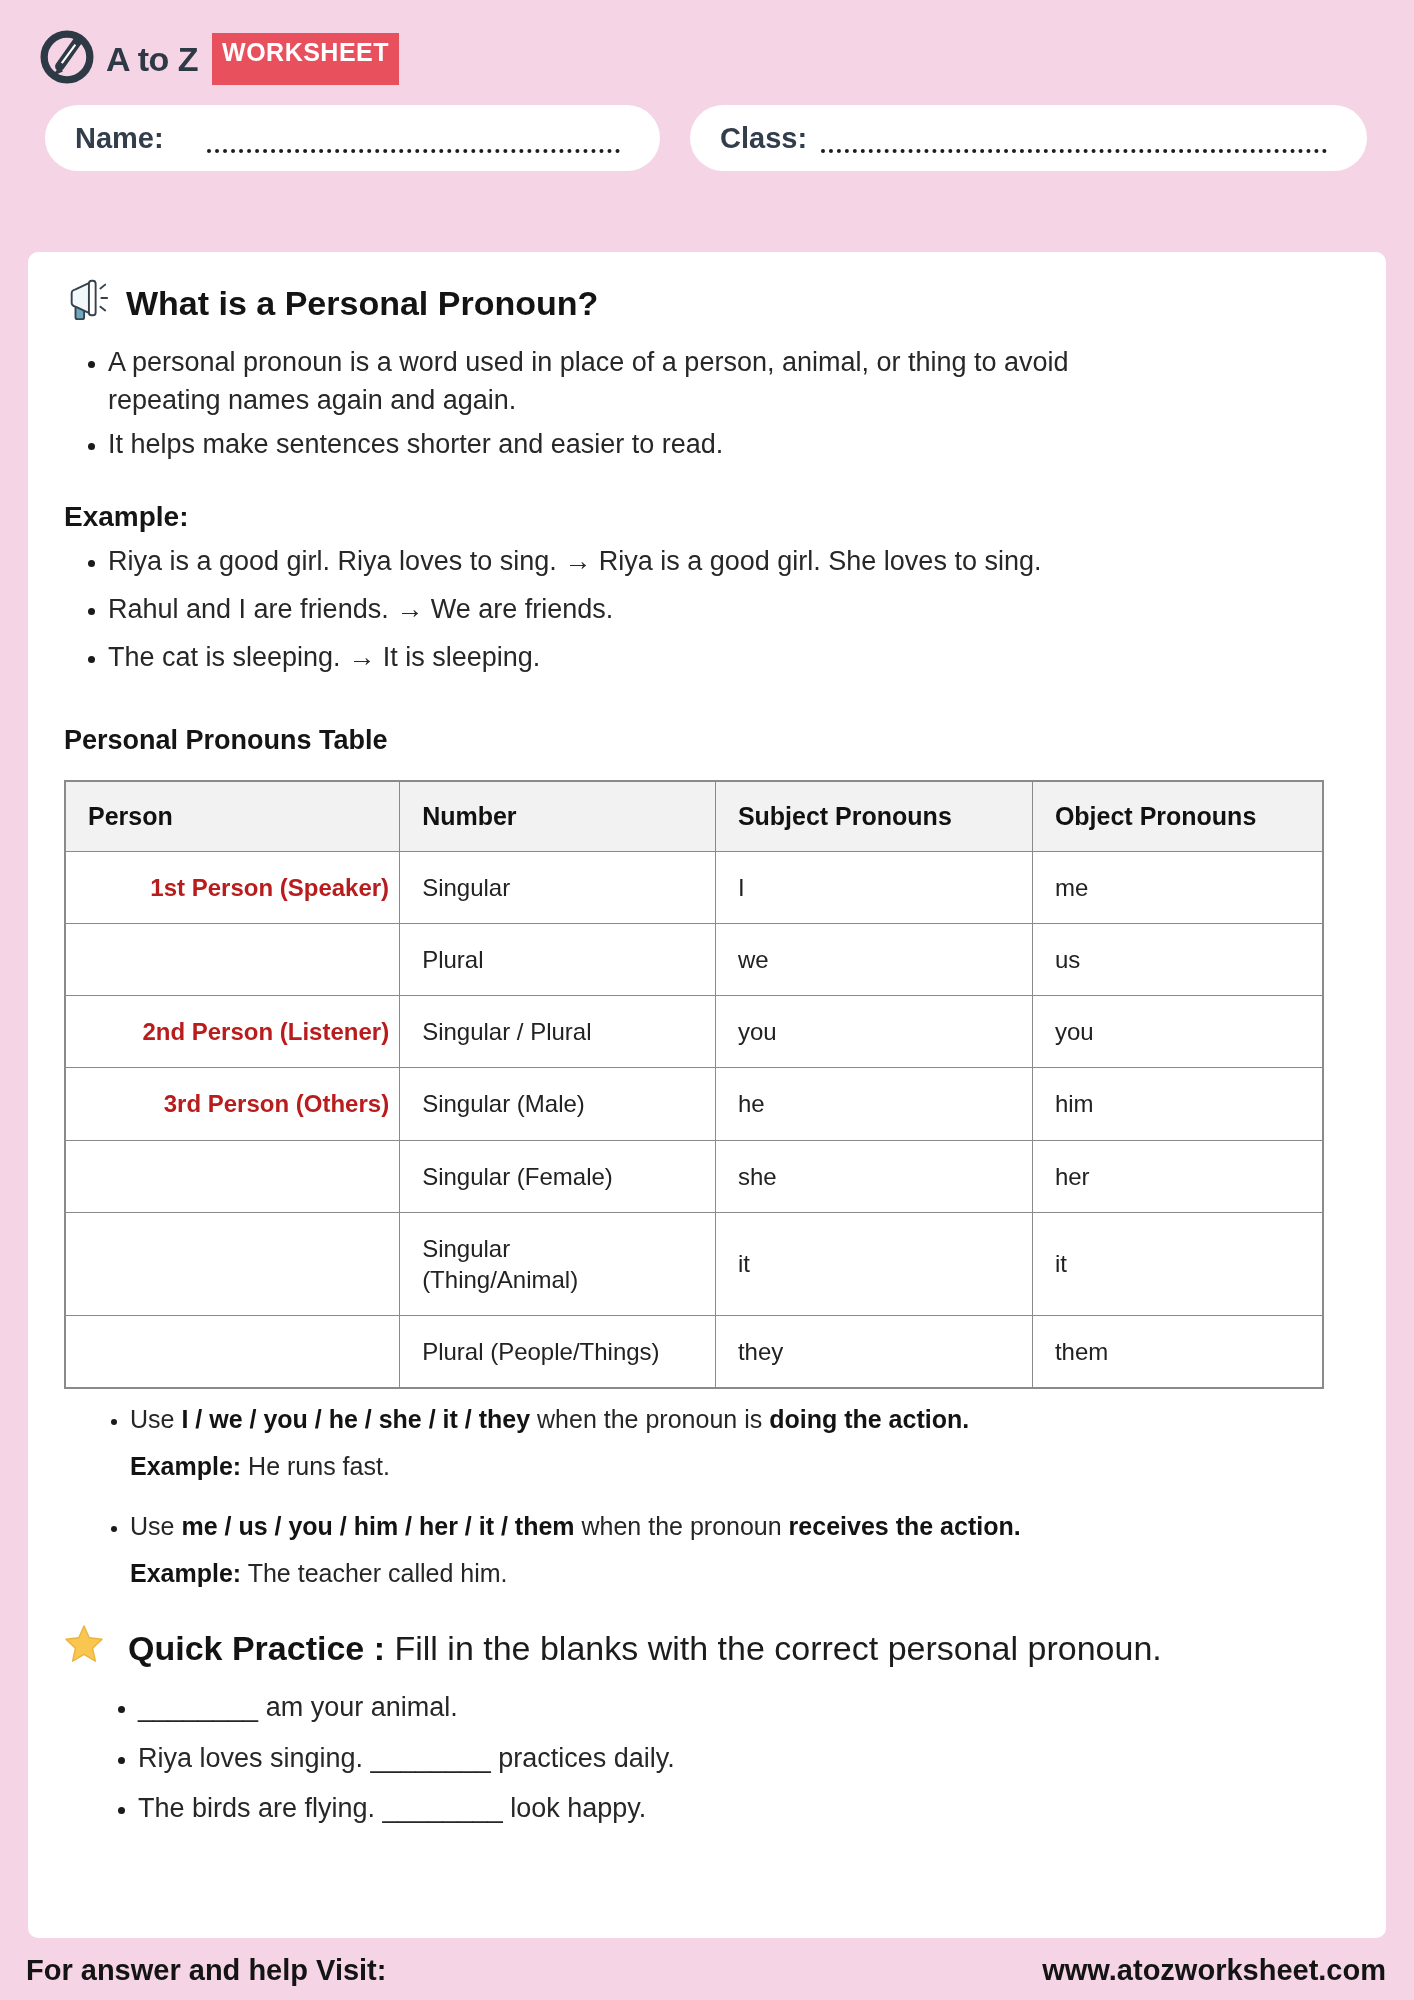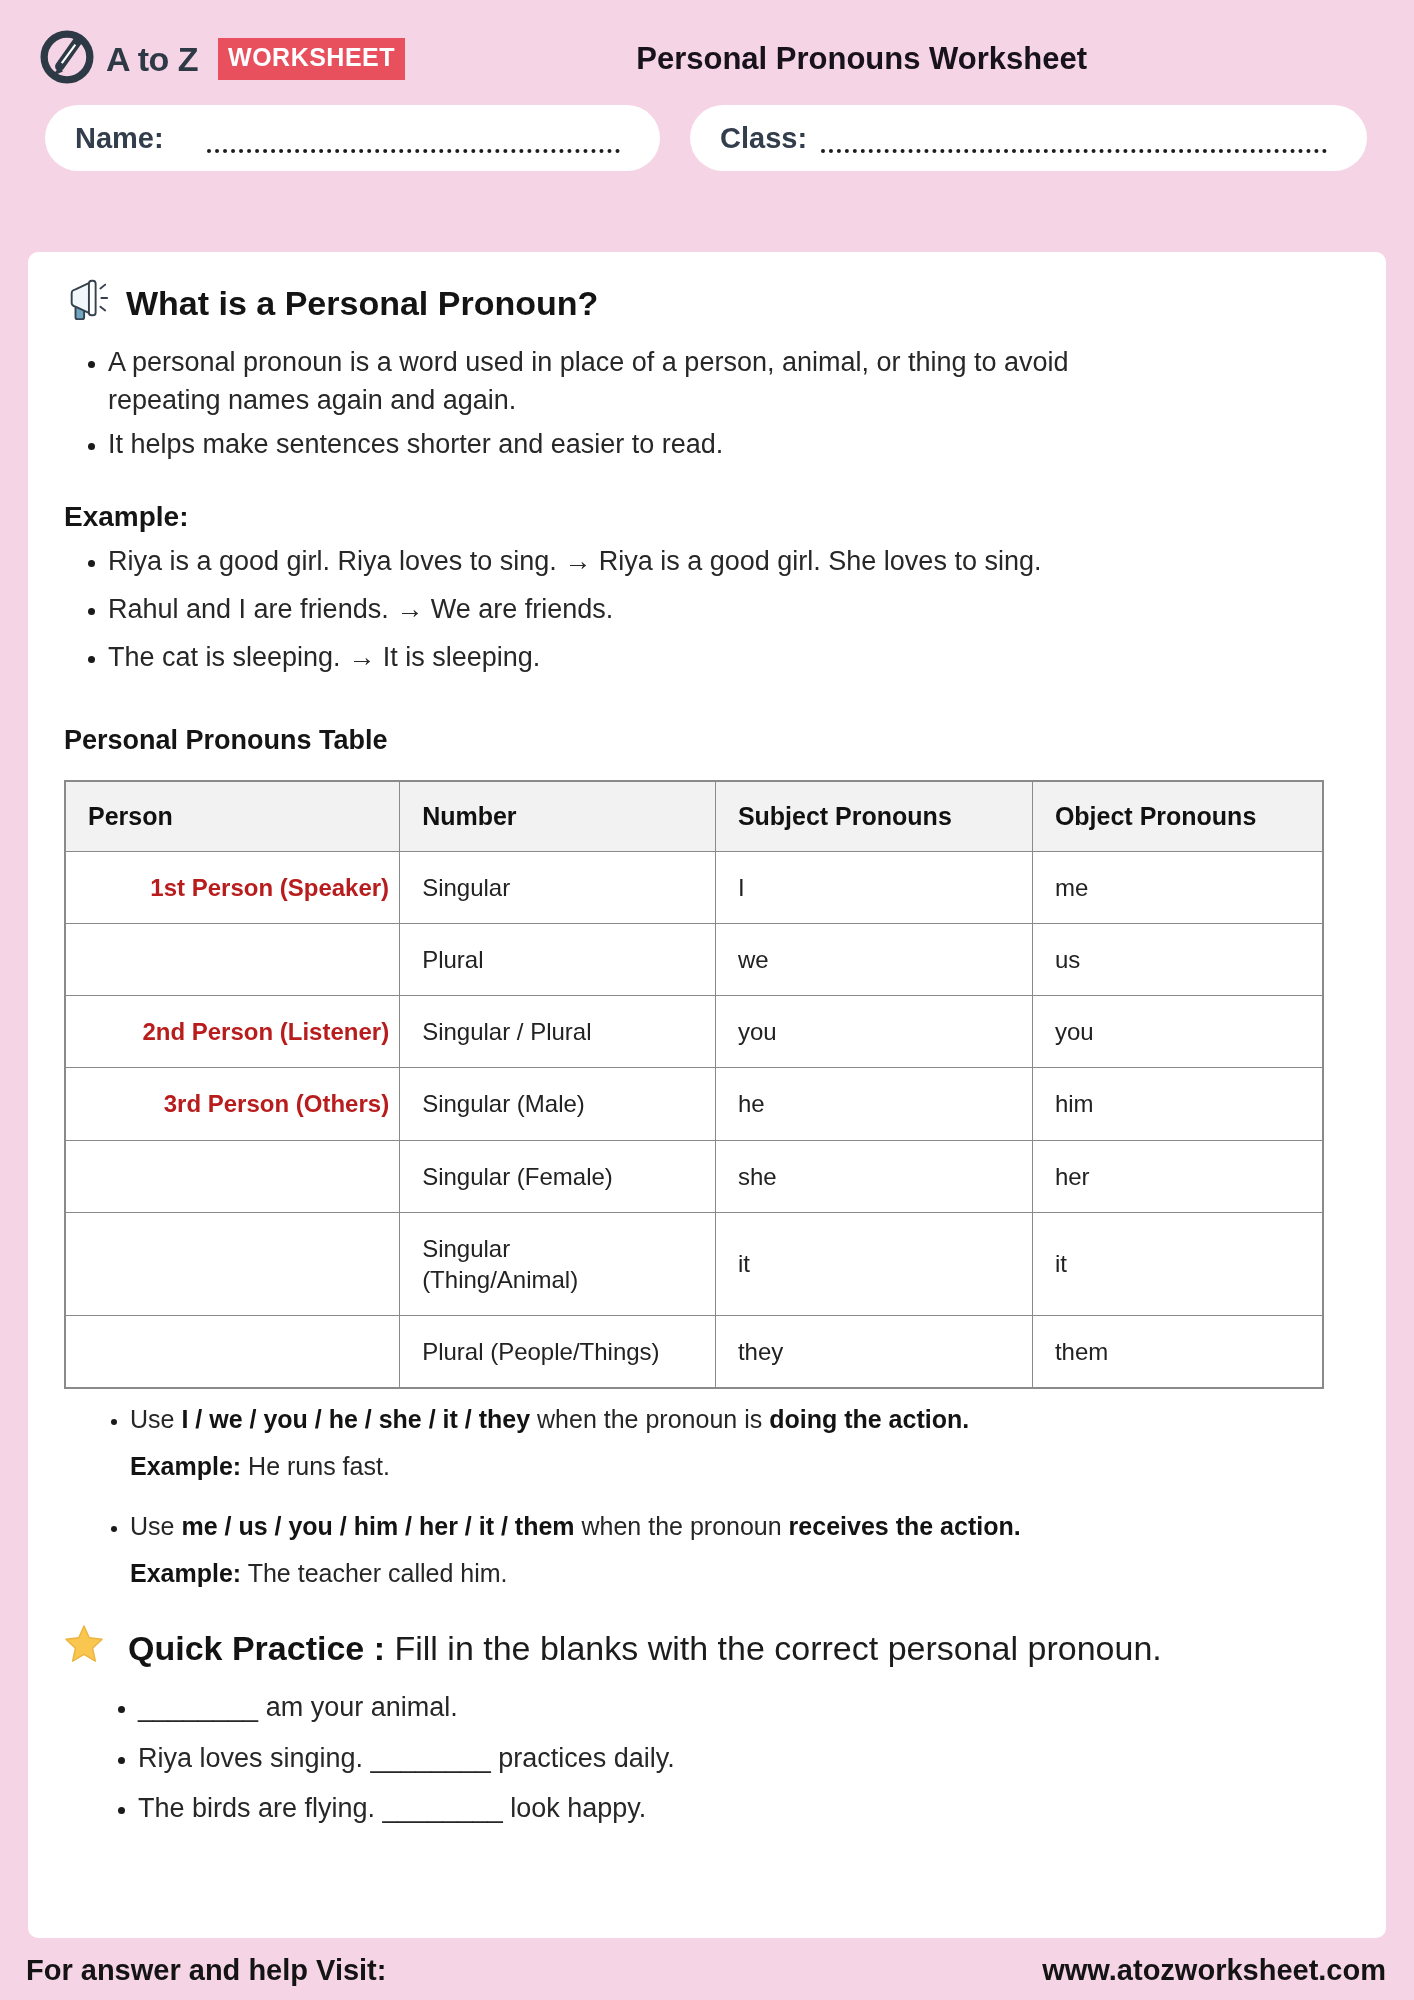--- a/index.html
+++ b/index.html
@@ -17,21 +17,21 @@
     align-items: center;
     padding: 30px 40px 0 40px;
     height: 88px;
   }
   .logo { display: flex; align-items: center; gap: 12px; }
   .logo-text {
     font-size: 34px; font-weight: 800; color: #2e3946; letter-spacing: -0.5px;
   }
   .logo-badge {
     background: #e8505e; color: #ffffff; font-size: 25px; font-weight: 700;
-    padding: 5px 10px 8px 10px; letter-spacing: 0.5px; margin-left: 8px;
+    padding: 5px 10px 18px 10px; letter-spacing: 0.5px; margin-left: 2px;
   }
   .page-title {
     font-size: 31px; font-weight: 700; color: #17121c; margin-right: 287px;
     white-space: nowrap;
   }
   
   .fields-row {
     display: flex; gap: 30px; padding: 0 47px 0 45px; margin-top: 17px;
   }
   .field {
@@ -125,21 +125,20 @@
         <svg width="54" height="54" viewBox="0 0 52 52">
           <circle cx="26" cy="26" r="22" fill="none" stroke="#2e3946" stroke-width="7"></circle>
           <line x1="36" y1="11" x2="19" y2="35" stroke="#2e3946" stroke-width="9" stroke-linecap="round"></line>
           <path d="M19,35 L11,45 L22,40 Z" fill="#2e3946"></path>
           <line x1="34" y1="14" x2="21" y2="32" stroke="#ffffff" stroke-width="2"></line>
         </svg>
       </span>
       <span class="logo-text">A to Z</span>
       <span class="logo-badge">WORKSHEET</span>
     </div>
-    <div class="page-title">Personal Pronouns Worksheet</div>
   </div>
 
   <div class="fields-row">
     <div class="field field-name">
       <span class="field-label">Name:</span>
       <span class="dotted-line"></span>
     </div>
     <div class="field field-class">
       <span class="field-label">Class:</span>
       <span class="dotted-line"></span>

